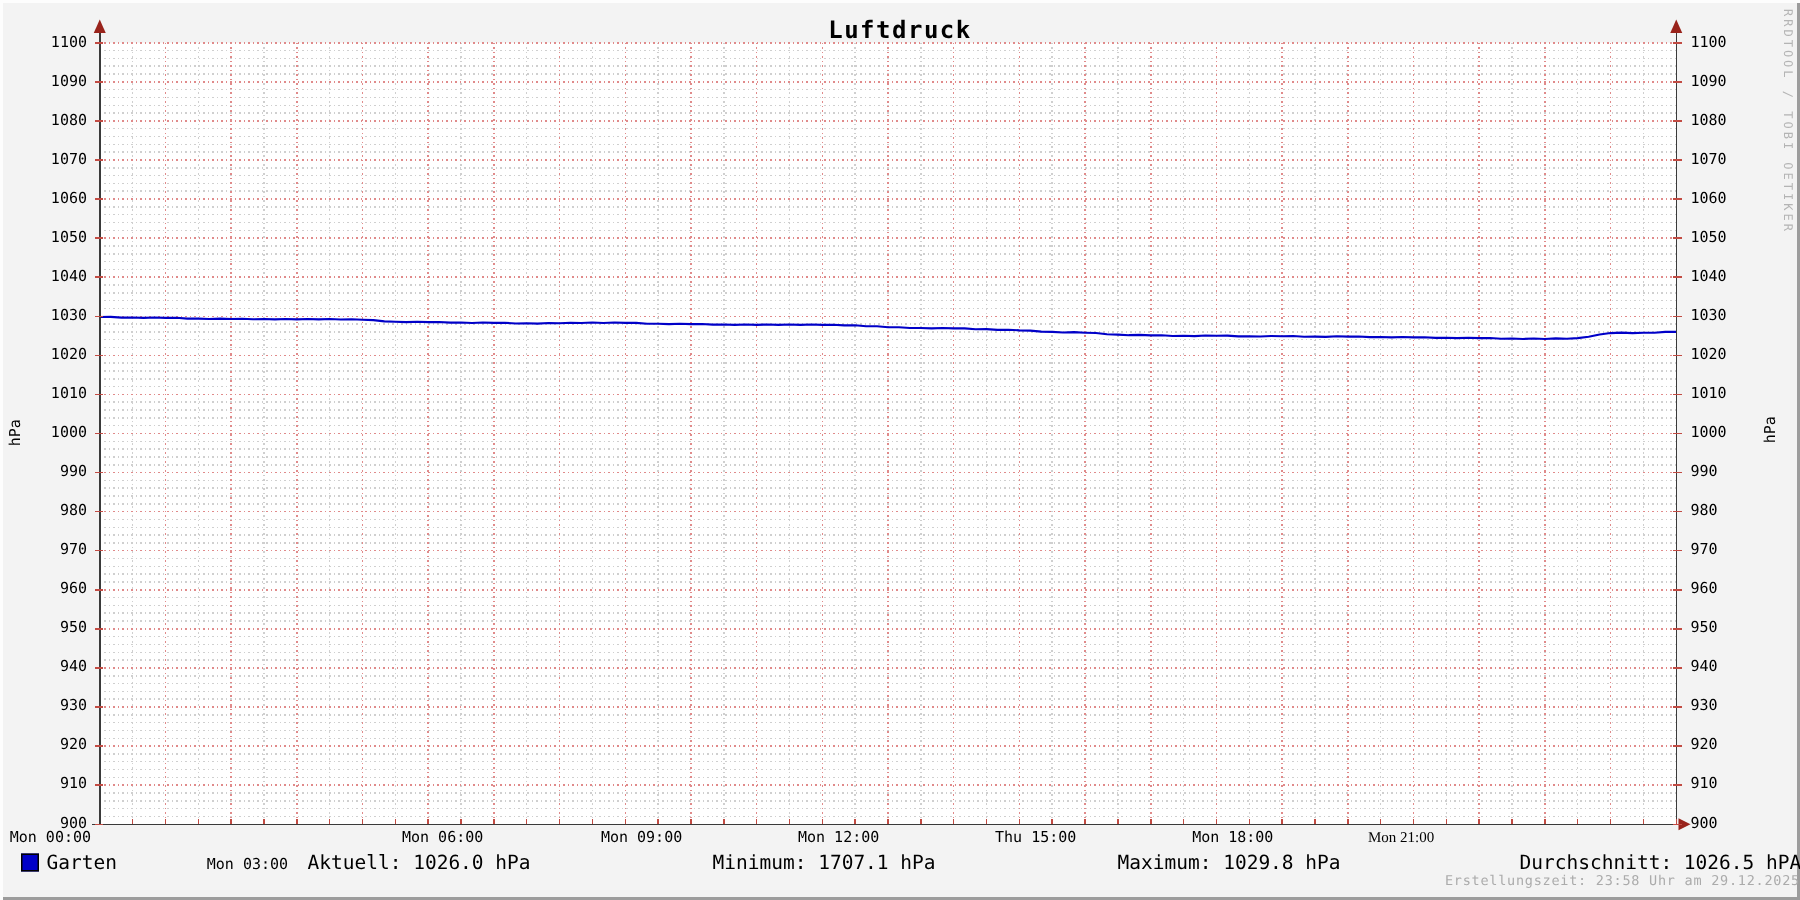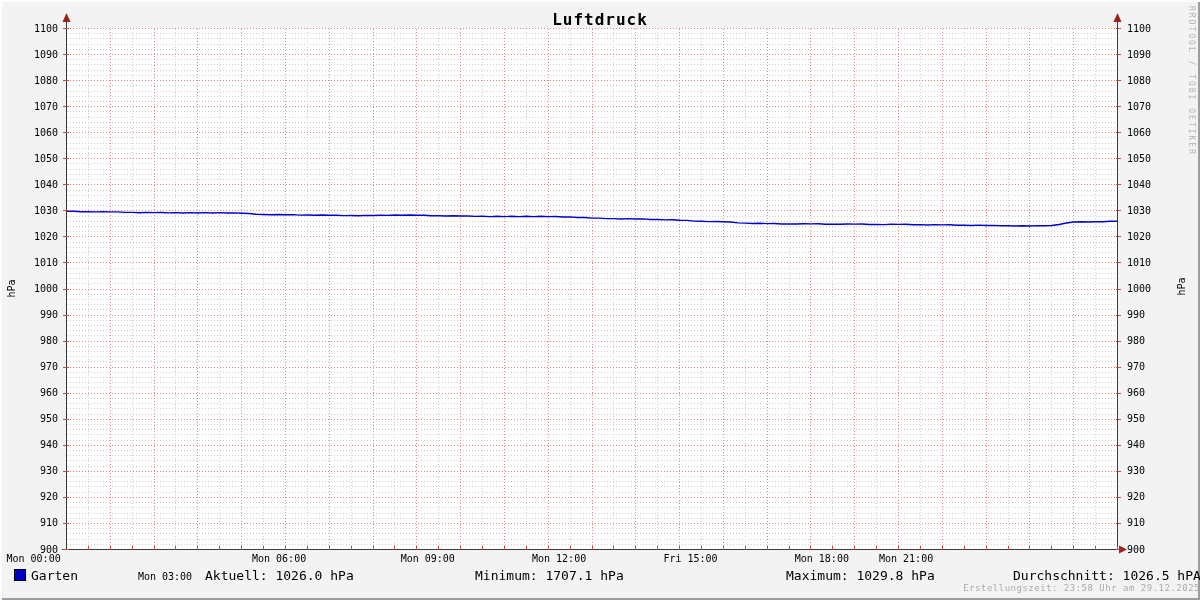--- a/index.html
+++ b/index.html
@@ -35,21 +35,21 @@
   }
   #legend-row{position:absolute;left:0;top:568px;width:1200px;height:14px;font-size:13px;}
   #legend-swatch{
     position:absolute;left:14px;top:1px;width:10px;height:10px;
     background:#0000c8;border:1px solid #000;
   }
   #legend-label{position:absolute;left:31px;top:0;}
   .stat{position:absolute;top:0;white-space:pre;}
   #stat-aktuell{left:205px;}
   #stat-minimum{left:475px;}
-  #stat-maximum{left:786px;text-align:center;}
+  #stat-maximum{left:745px;text-align:center;}
   #stat-durchschnitt{left:1013px;text-align:right;}
   #footer{
     position:absolute;left:0;top:583px;width:1200px;text-align:right;
     font-size:9px;color:#ababab;letter-spacing:0.5px;
   }
 </style>
 </head>
 <body>
 
 <div id="canvas">
@@ -341,26 +341,26 @@
       <div class="ylab left" style="top: 100.65px;">1070</div>
       <div class="ylab right" style="top: 100.65px;">1070</div>
       <div class="ylab left" style="top: 74.6px;">1080</div>
       <div class="ylab right" style="top: 74.6px;">1080</div>
       <div class="ylab left" style="top: 48.55px;">1090</div>
       <div class="ylab right" style="top: 48.55px;">1090</div>
       <div class="ylab left" style="top: 22.5px;">1100</div>
       <div class="ylab right" style="top: 22.5px;">1100</div>
       <div class="xlab" style="left: 6.5px;">Mon 00:00</div>
       <div class="xlab" style="left: 137.875px; margin-top: 18px;">Mon 03:00</div>
-      <div class="xlab" style="left: 252px;">Mon 06:00</div>
+      <div class="xlab" style="left: 268px;">Mon 06:00</div>
       <div class="xlab" style="left: 400.625px;">Mon 09:00</div>
       <div class="xlab" style="left: 532px;">Mon 12:00</div>
-      <div class="xlab" style="left: 663.375px;">Fri 15:00</div>
+      <div class="xlab" style="left: 663.375px;">Thu 15:00</div>
       <div class="xlab" style="left: 794.75px;">Mon 18:00</div>
-      <div class="xlab" style="left: 879px;">Mon 21:00</div>
+      <div class="xlab" style="left: 912px; font-family: Liberation Serif, serif;">Mon 21:00</div>
     </div>
 
   <div id="unit-left" class="axis-unit">hPa</div>
   <div id="unit-right" class="axis-unit">hPa</div>
 
   <div id="watermark">RRDTOOL / TOBI OETIKER</div>
 
   <div id="legend-row">
     <span id="legend-swatch"></span>
     <span id="legend-label">Garten</span>

